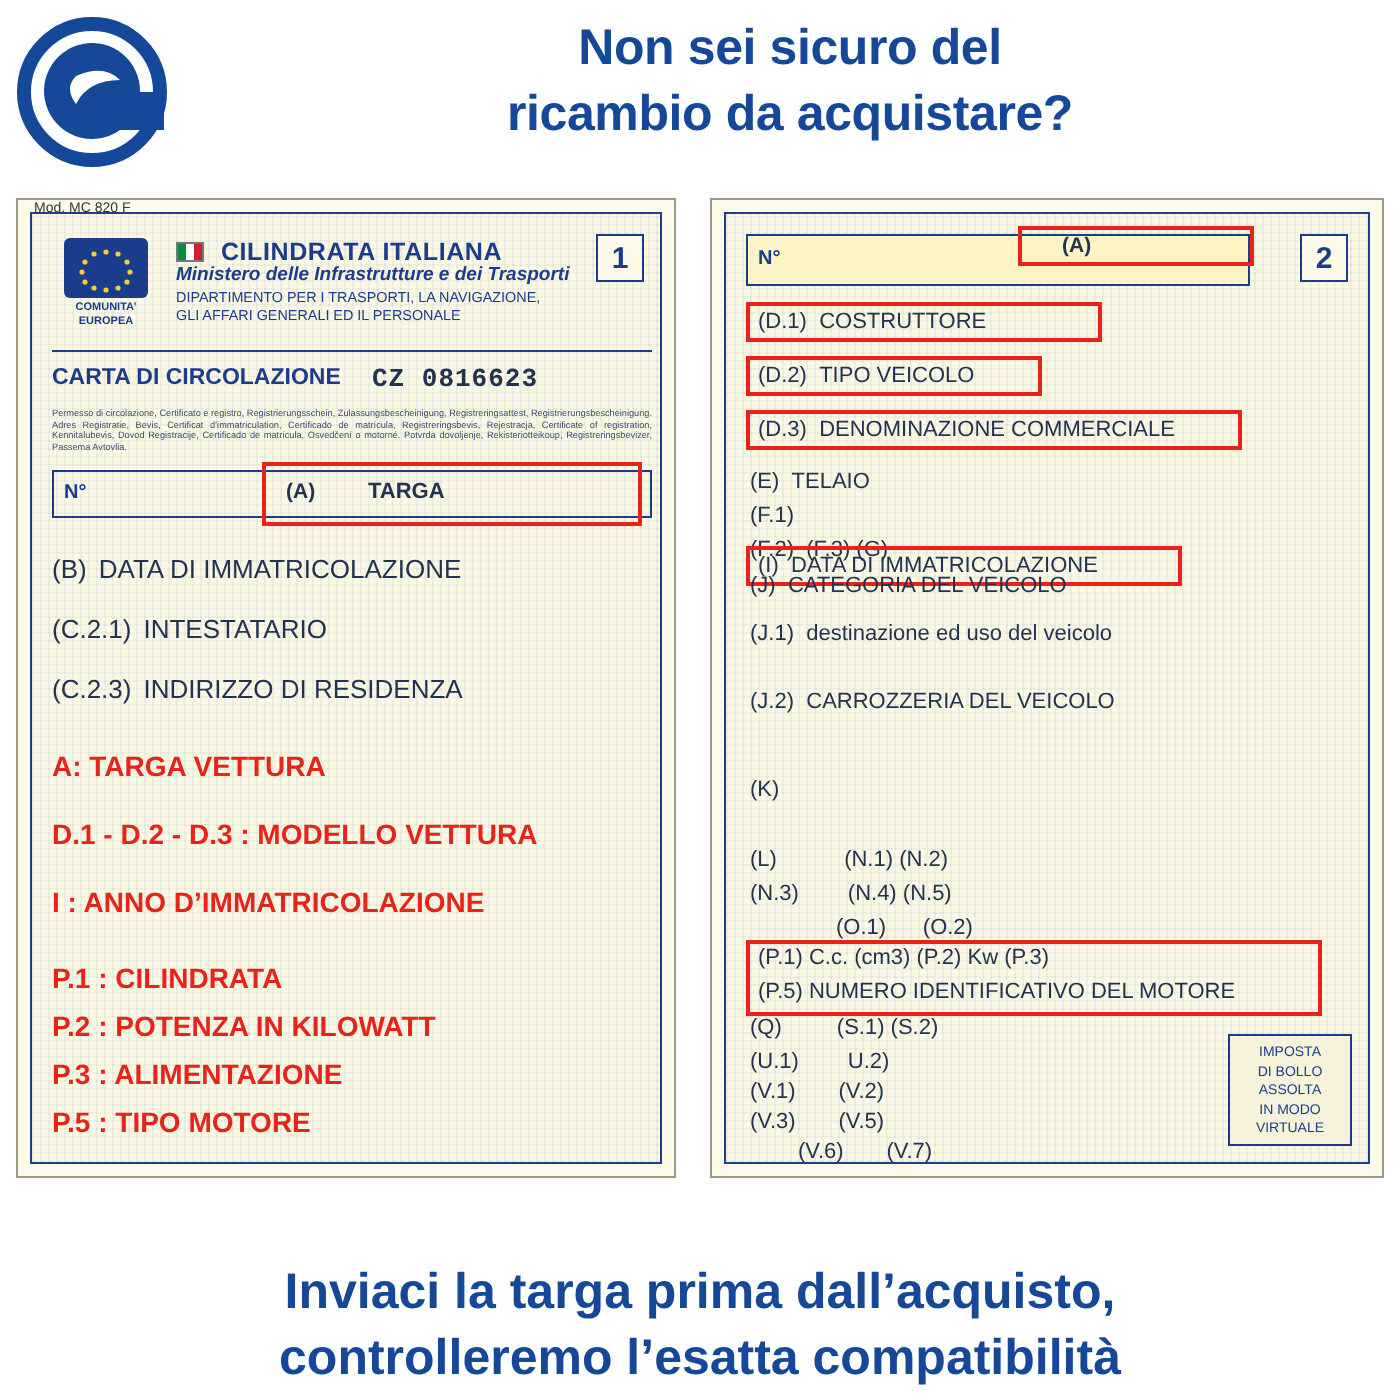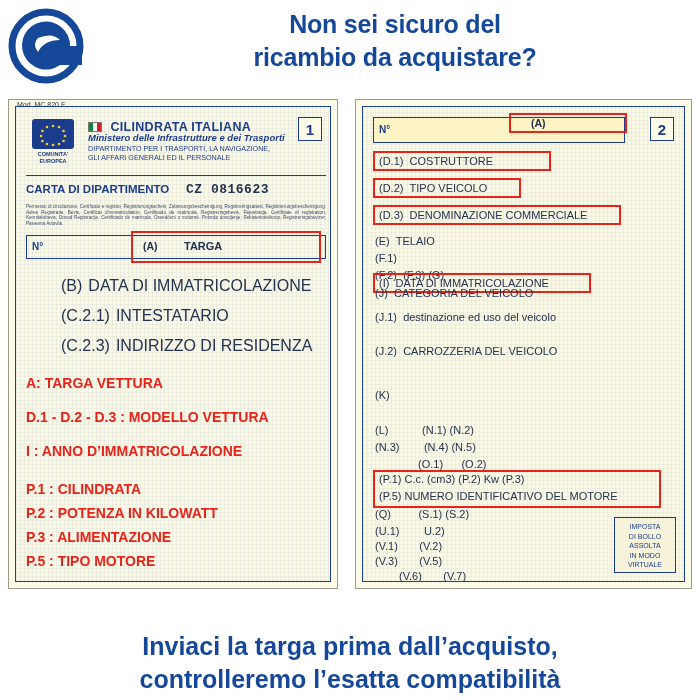--- a/index.html
+++ b/index.html
@@ -142,21 +142,21 @@
   #targa-text {
     position:absolute; left:126px; top:133px;
     font-size:11px; color:#23324f; font-weight:bold;
   }
   #targa-a {
     position:absolute; left:127px; top:133px;
     font-size:10.5px; color:#23324f; font-weight:bold;
   }
   .field {
     position:absolute;
-    color:#23324f; font-size:16px;margin-left:35px;
+    color:#23324f; font-size:13px;
   }
   .field .code { font-weight:normal; }
   .field .txt  { margin-left:6px; }
   .note {
     position:absolute;
     color:#e8231a; font-weight:bold; font-size:14px;
   }
   
   #r-nbar {
     position:absolute; left:10px; top:10px; width:252px; height:26px;
@@ -237,21 +237,21 @@
     <div id="min-sub">
       <span>DIPARTIMENTO PER I TRASPORTI, LA NAVIGAZIONE,</span><br>
       <span>GLI AFFARI GENERALI ED IL PERSONALE</span>
     </div>
 
     <div class="pagebox" style="right:8px; top:10px;">1</div>
 
     <div class="hrule" style="left:10px; top:68px; width:300px;"></div>
 
     <div id="carta-row">
-      <div id="carta-label">CARTA DI DIPARTIMENTO</div>
+      <div id="carta-label">CARTA DI CIRCOLAZIONE</div>
       <div id="carta-number">CZ 0816623</div>
     </div>
 
     <div id="finewrap">Permesso di circolazione, Certificato e registro, Registrierungsschein, Zulassungsbescheinigung, Registreringsattest, Registrierungsbescheinigung. Adres Registratie, Bevis, Certificat d’immatriculation, Certificado de matrícula, Registreringsbevis, Rejestracja, Certificate of registration, Kennitalubevis, Dovod Registracije, Certificado de matrícula, Osvedčení o motorné. Potvrda dovoljenje, Rekisteriotteikoup, Registreringsbevizer, Passema Avtovlia.</div>
 
     <div id="targa-row">
       <div class="nlab">N°</div>
     </div>
     <div class="redbox" id="targa-red"></div>
     <div id="targa-a">(A)</div>

